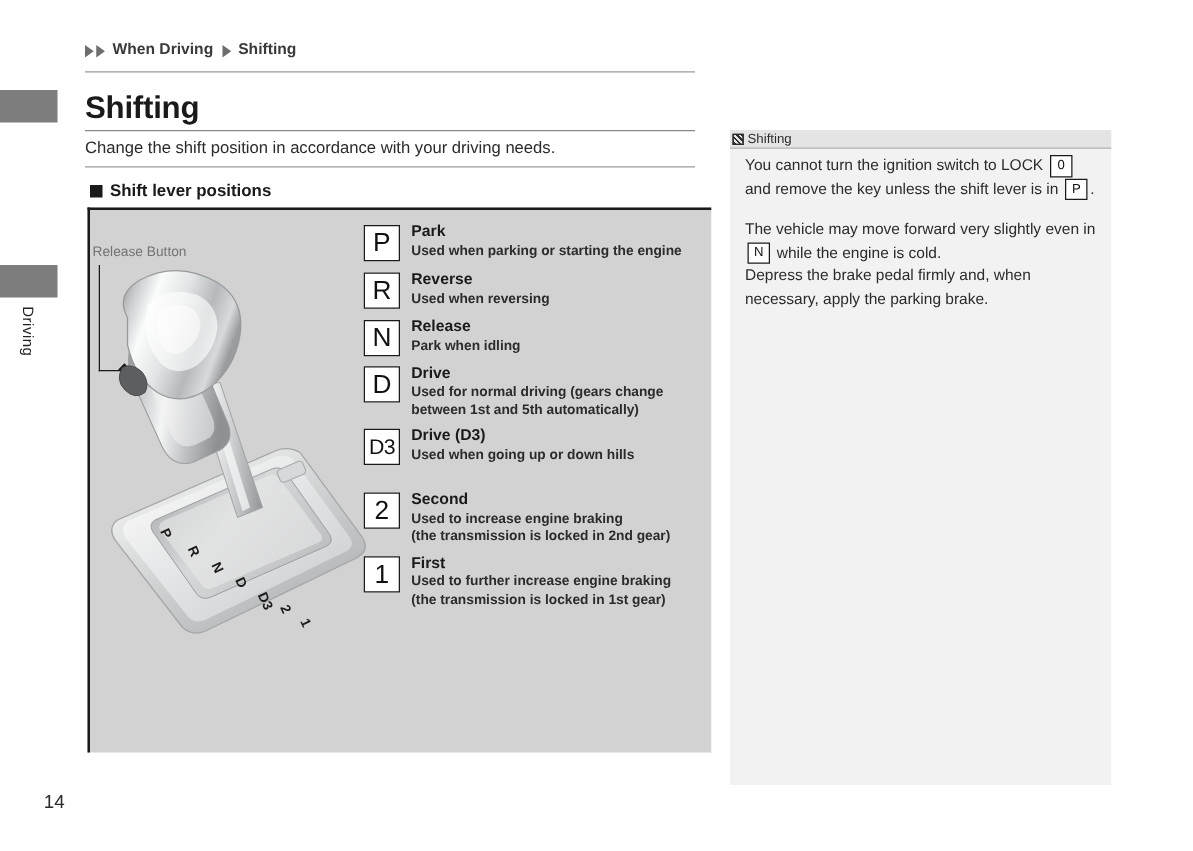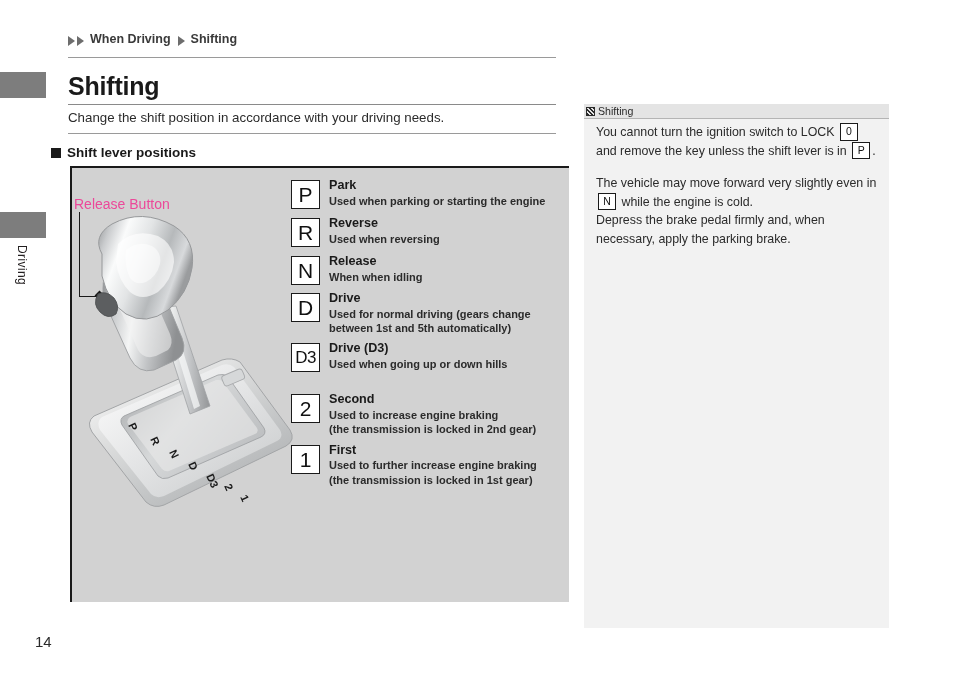--- a/index.html
+++ b/index.html
@@ -104,21 +104,21 @@
     left: 68px;
     top: 133px;
     width: 488px;
     height: 1px;
     background: #9a9a9a;
   }
 
   
   .subhead {
     position: absolute;
-    left: 51px;
+    left: 72px;
     top: 145px;
     display: flex;
     align-items: center;
     font-size: 13.5px;
     font-weight: bold;
     color: #1a1a1a;
   }
   .subhead-marker {
     width: 10px;
     height: 10px;
@@ -138,22 +138,22 @@
     border-top: 2px solid #1a1a1a;
     border-left: 2px solid #1a1a1a;
     box-sizing: border-box;
   }
 
   
   .release-label {
     position: absolute;
     left: 74px;
     top: 196px;
-    font-size: 14px;
-    color: #ec4899;
+    font-size: 11px;
+    color: #737373;
   }
   .leader-v {
     position: absolute;
     left: 79px;
     top: 212px;
     width: 1px;
     height: 85px;
     background: #1a1a1a;
   }
   .leader-h {
@@ -435,21 +435,21 @@
     <div class="gear-text">
       <div class="gear-name">Reverse</div>
       <div class="gear-desc">Used when reversing</div>
     </div>
   </div>
 
   <div class="gear-row tight">
     <div class="gear-box">N</div>
     <div class="gear-text">
       <div class="gear-name">Release</div>
-      <div class="gear-desc">When when idling</div>
+      <div class="gear-desc">Park when idling</div>
     </div>
   </div>
 
   <div class="gear-row tight">
     <div class="gear-box">D</div>
     <div class="gear-text">
       <div class="gear-name">Drive</div>
       <div class="gear-desc">Used for normal driving (gears change between 1st and 5th automatically)</div>
     </div>
   </div>

